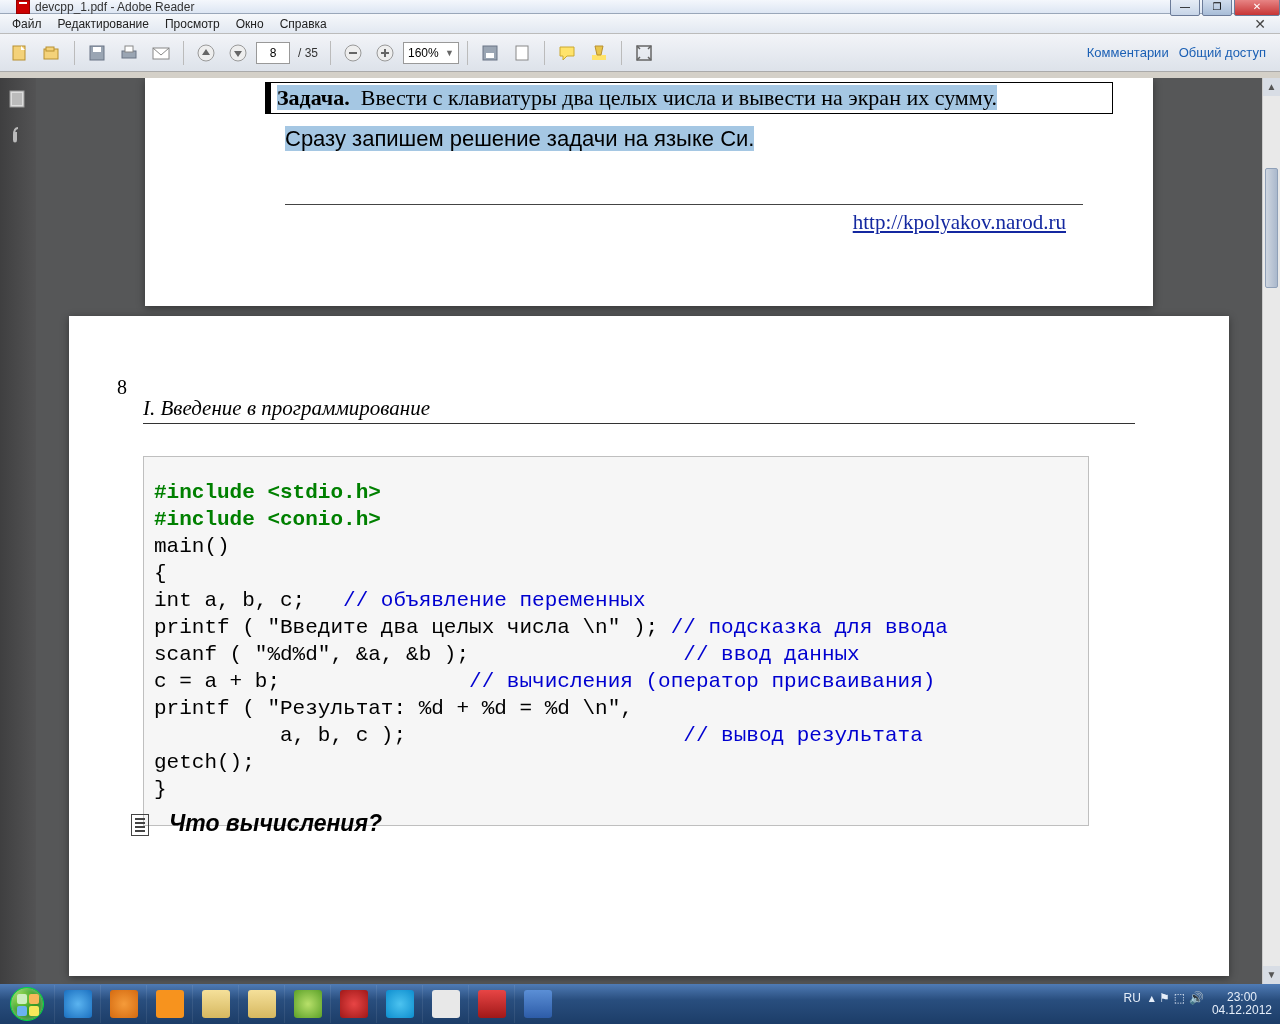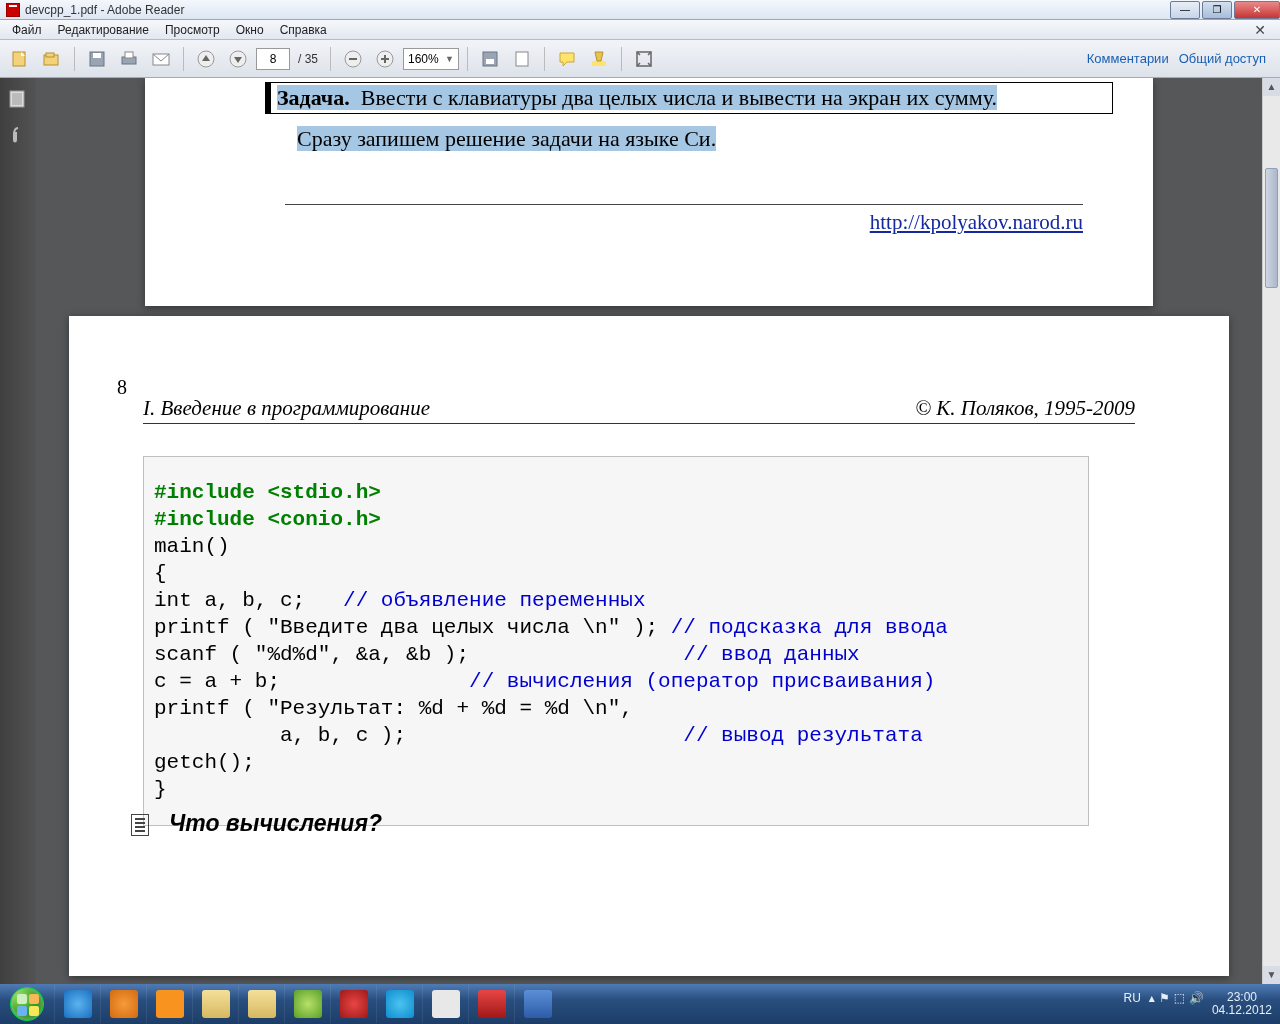--- a/index.html
+++ b/index.html
@@ -1,19 +1,19 @@
 <!DOCTYPE html>
 <html><head>
 <meta charset="utf-8">
 <style>
 * { box-sizing: border-box; margin: 0; padding: 0; }
 body { font-family: "Segoe UI", Tahoma, sans-serif; font-size: 12px; background: #d4d0c8; width: 1280px; height: 1024px; overflow: hidden; position: relative; }
 
 
-.titlebar { height: 20px; background: linear-gradient(to bottom, #f4f7fc, #dde6f3); display: flex; align-items: center; padding-left: 6px; border-bottom: 1px solid #9aa7b9; }
+.titlebar { height: 14px; background: linear-gradient(to bottom, #f4f7fc, #dde6f3); display: flex; align-items: center; padding-left: 16px; border-bottom: 1px solid #9aa7b9; }
 .titlebar .pdf-icon { width: 14px; height: 14px; background: #c00; border: 1px solid #900; margin-right: 5px; position: relative; }
 .titlebar .pdf-icon::after { content: ""; position: absolute; top: 1px; left: 2px; width: 8px; height: 2px; background: white; }
 .titlebar .title { font-size: 12px; color: #333; }
 .winbtns { margin-left: auto; display: flex; }
 .winbtn { width: 30px; height: 18px; border: 1px solid #6b7b99; background: linear-gradient(to bottom, #e8eef7, #c7d5e8); display: flex; align-items: center; justify-content: center; font-size: 10px; margin-left: 2px; border-radius: 2px; }
 .winbtn.close { background: linear-gradient(to bottom, #e98989, #c73535); color: white; width: 46px; }
 .winbtn.max { background: linear-gradient(to bottom, #d4e0f0, #a8bdd8); }
 
 
 .menubar { height: 20px; background: linear-gradient(to bottom, #f6f8fb, #e2e8f1); display: flex; align-items: center; padding-left: 4px; border-bottom: 1px solid #bbb; }
@@ -44,24 +44,24 @@
 
 .docarea { position: absolute; left: 36px; right: 18px; top: 78px; bottom: 40px; background: #565758; overflow: hidden; }
 .page { background: white; box-shadow: 0 2px 8px rgba(0,0,0,0.4); margin: 0 auto; position: relative; }
 .page1 { width: 1008px; height: 228px; margin-top: 0; }
 .page2 { width: 1160px; height: 660px; margin-top: 10px; }
 
 
 .taskbox { position: absolute; left: 120px; top: 4px; right: 40px; border: 1px solid #000; border-left: 6px solid #000; padding: 2px 6px; font-family: "Times New Roman", serif; font-size: 22px; }
 .taskbox .hl { background: #a5c7e3; }
 .taskbox b { font-weight: bold; }
-.followup { position: absolute; left: 152px; top: 48px; font-family: Liberation Serif, serif; font-size: 22px; }
+.followup { position: absolute; left: 140px; top: 48px; font-family: Liberation Sans, sans-serif; font-size: 22px; }
 .followup .hl { background: #a5c7e3; }
 .hrule { position: absolute; left: 140px; right: 70px; top: 126px; border-top: 1px solid #444; }
-.urlink { position: absolute; right: 70px; top: 132px; font-family: "Times New Roman", serif; font-size: 21px; color: #1428a0; text-decoration: underline; }
+.urlink { position: absolute; right: 87px; top: 132px; font-family: "Times New Roman", serif; font-size: 21px; color: #1428a0; text-decoration: underline; }
 
 
 .pagenum { position: absolute; left: 48px; top: 60px; font-family: "Times New Roman", serif; font-size: 20px; }
 .chapterhdr { position: absolute; left: 74px; top: 80px; right: 94px; border-bottom: 1px solid #333; display: flex; justify-content: space-between; font-family: "Times New Roman", serif; font-style: italic; font-size: 21px; padding-bottom: 2px; }
 .codebox { position: absolute; left: 74px; top: 140px; width: 946px; background: #f6f6f6; border: 1px solid #bfbfbf; padding: 22px 10px; font-family: "Courier New", monospace; font-size: 21px; line-height: 27px; white-space: pre; }
 .cgreen { color: #008000; font-weight: bold; }
 .cblue { color: #0000d0; }
 .whatsnew-icon { position: absolute; left: 62px; top: 498px; width: 18px; height: 22px; border: 1px solid #444; }
 .whatsnew-icon::before { content: ""; position: absolute; left: 3px; top: 3px; right: 3px; height: 2px; background: #444; box-shadow: 0 4px 0 #444, 0 8px 0 #444, 0 12px 0 #444; }
 .whatsnew { position: absolute; left: 100px; top: 494px; font-family: Verdana, sans-serif; font-weight: bold; font-style: italic; font-size: 23px; }
@@ -229,21 +229,20 @@
     </div>
     <div class="followup"><span class="hl">Сразу запишем решение задачи на языке Си.</span></div>
     <div class="hrule"></div>
     <a class="urlink">http://kpolyakov.narod.ru</a>
   </div>
 
   <div class="page page2">
     <div class="pagenum">8</div>
     <div class="chapterhdr">
       <span>I. Введение в программирование</span>
-      <span>© К. Поляков, 1995-2009</span>
     </div>
     <div class="codebox"><span class="cgreen">#include &lt;stdio.h&gt;</span>
 <span class="cgreen">#include &lt;conio.h&gt;</span>
 <span>main()</span>
 <span>{</span>
 <span>int a, b, c;   </span><span class="cblue">// объявление переменных</span>
 <span>printf ( "Введите два целых числа \n" ); </span><span class="cblue">// подсказка для ввода</span>
 <span>scanf ( "%d%d", &amp;a, &amp;b );                 </span><span class="cblue">// ввод данных</span>
 <span>c = a + b;               </span><span class="cblue">// вычисления (оператор присваивания)</span>
 <span>printf ( "Результат: %d + %d = %d \n",</span>

